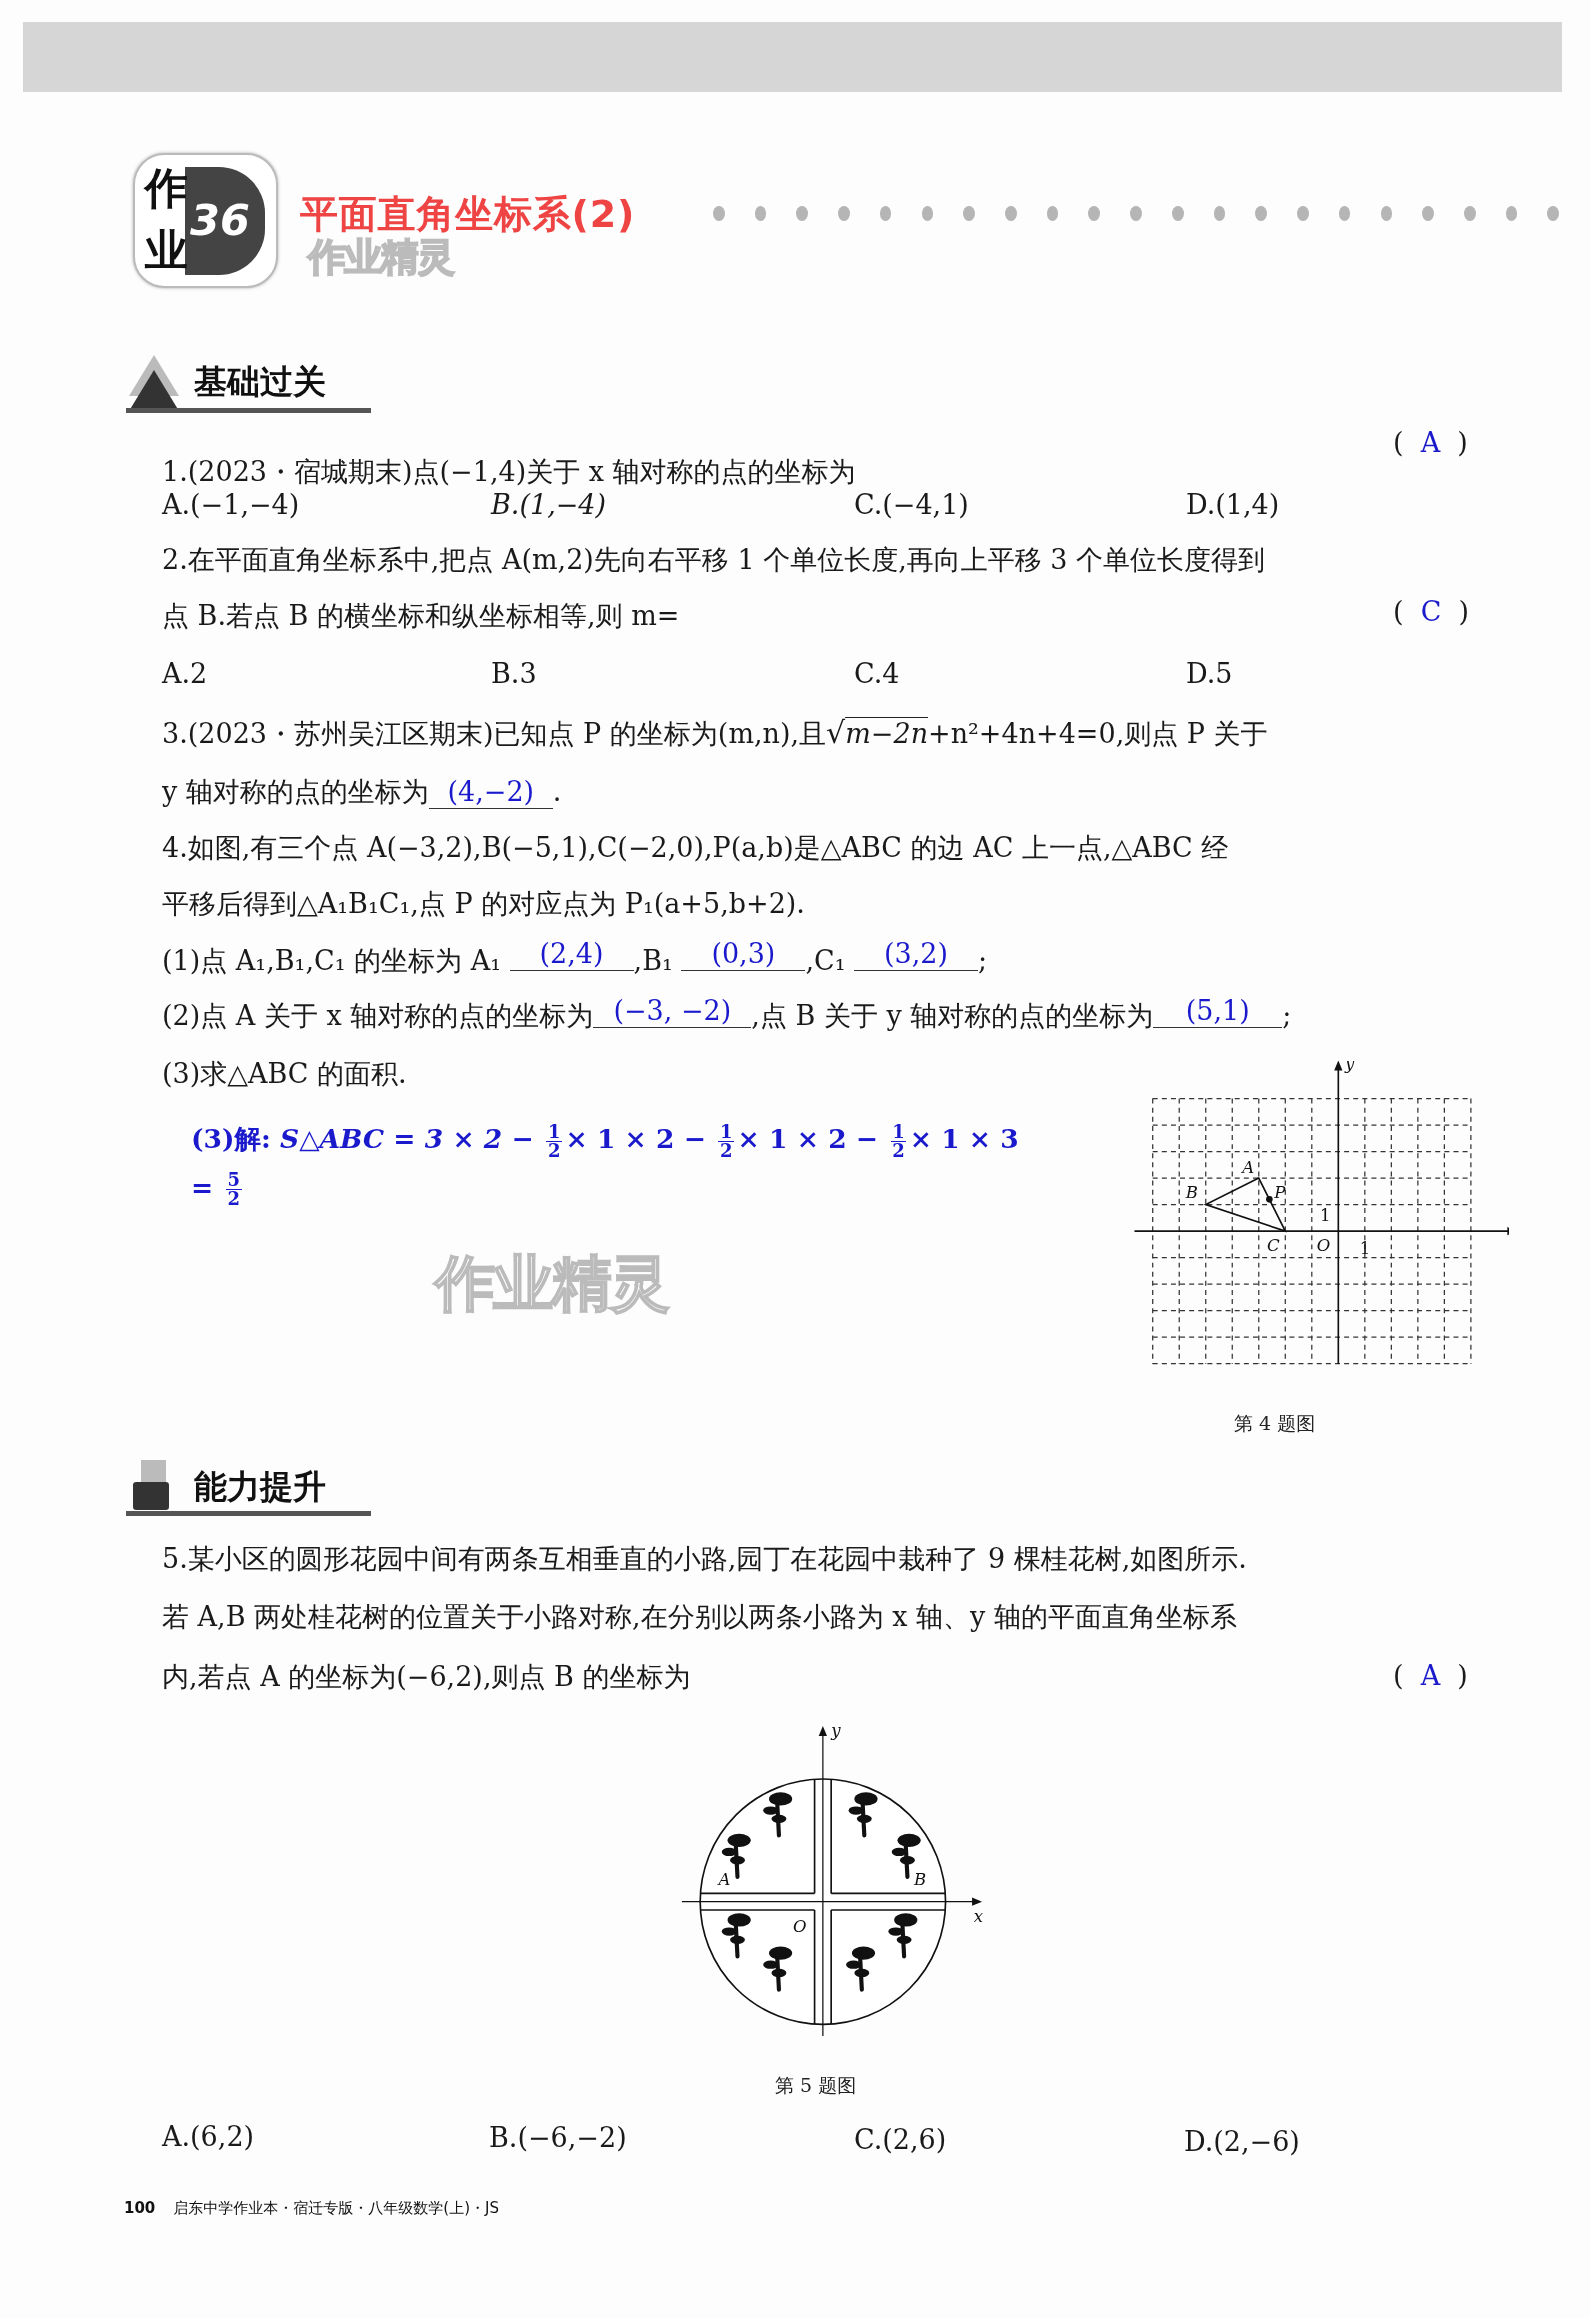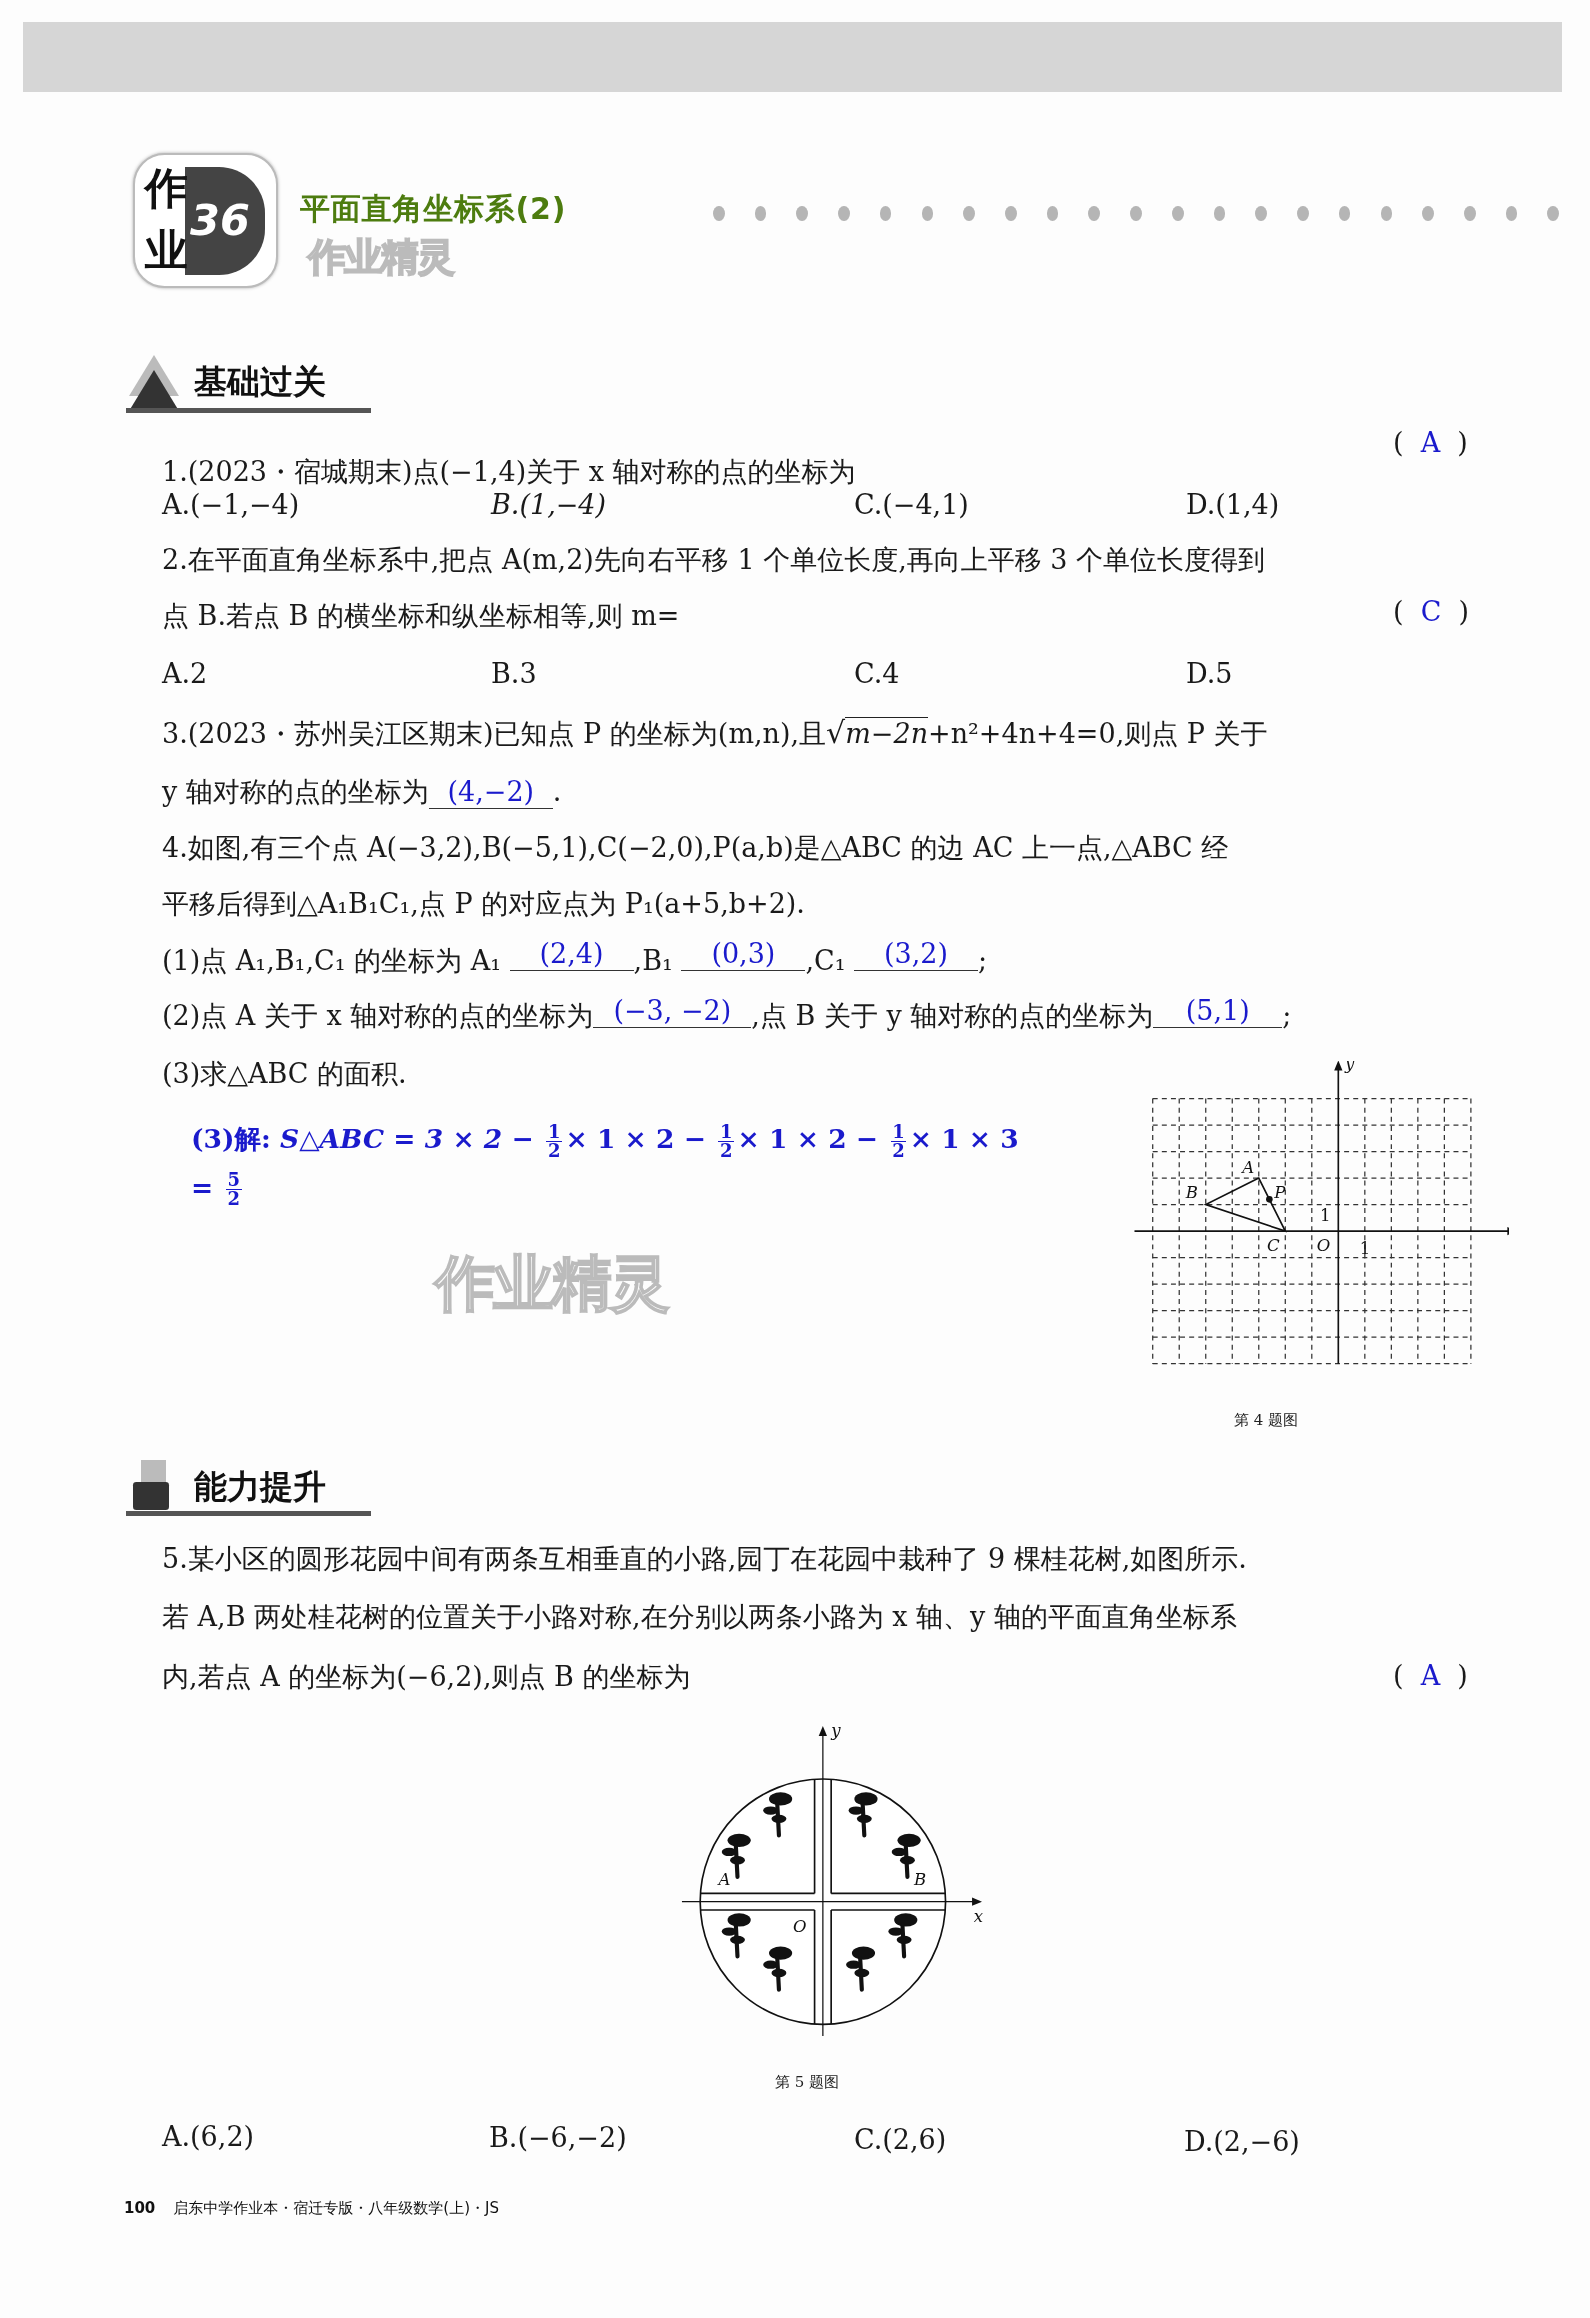--- a/index.html
+++ b/index.html
@@ -3,35 +3,35 @@
 <meta charset="utf-8">
 <style>
   html, body { margin:0; padding:0; }
   body { width:1591px; height:2319px; position:relative; background:#fdfdfd; font-family:"DejaVu Serif", serif; color:#1a1a1a; overflow:hidden; }
   .abs { position:absolute; }
   .band { left:23px; top:21.6px; width:1539px; height:70px; background:#d6d6d6; }
   .badge { left:133px; top:153px; width:141px; height:131px; border:2.5px solid #bbb; border-radius:31.5px; background:#fff; box-shadow:0 0 3.3px #aaa; overflow:hidden; }
   .badge .dark { position:absolute; left:50px; top:11.6px; width:80px; height:108px; background:#444; border-radius:0 46px 46px 0; }
   .badge .zuo { position:absolute; left:8.3px; top:8.3px; font-family:"DejaVu Sans", sans-serif; font-weight:bold; font-size:43px; line-height:50px; color:#111; width:46px; text-align:center; }
   .badge .num { position:absolute; left:55px; top:40px; font-family:"DejaVu Sans", sans-serif; font-weight:bold; font-style:italic; font-size:43px; color:#fff; }
-  .title { left:300px; top:189px; font-family:"DejaVu Sans", sans-serif; font-weight:bold; font-size:30px; color:#4d7c0f; letter-spacing:0.8px; }
+  .title { left:300px; top:189px; font-family:"DejaVu Sans", sans-serif; font-weight:bold; font-size:38px; color:#ef4444; letter-spacing:0.8px; }
   .dots { left:713px; top:206px; width:846px; height:16.6px; display:flex; justify-content:space-between; }
   .dots span { width:11.6px; height:15px; border-radius:50%; background:#b5b5b5; display:block; }
   .wm { font-family:"DejaVu Sans", sans-serif; font-weight:bold; color:transparent; -webkit-text-stroke:1.7px #bbb; letter-spacing:-1.7px; }
   .sec { font-family:"DejaVu Sans", sans-serif; font-weight:bold; font-size:33px; color:#111; }
   .sec-line { height:5px; background:#555; }
   .tri { width:0; height:0; border-left:25px solid transparent; border-right:25px solid transparent; }
   .q { font-size:27px; line-height:33px; white-space:nowrap; color:#1a1a1a; }
   .ans { color:#1a1acc; font-family:"DejaVu Serif", serif; }
   .blank { display:inline-block; border-bottom:1.7px solid #333; text-align:center; color:#1a1acc; }
   .sol { color:#1a1acc; font-size:26.5px; font-weight:bold; white-space:nowrap; }
   .frac { display:inline-block; vertical-align:middle; text-align:center; font-size:18px; line-height:18px; margin:0 3.3px; }
   .frac .n { display:block; border-bottom:1.7px solid #1a1acc; padding:0 1.7px; }
   .frac .d { display:block; }
-  .cap { font-size:15px; color:#222; }
+  .cap { font-size:19px; color:#222; }
   .footer { font-family:"DejaVu Sans", sans-serif; font-size:15px; color:#111; }
   .footer b { font-weight:bold; margin-right:18px; }
 </style>
 </head>
 <body>
 
 <div class="abs band"></div>
 
 <div class="abs badge">
   <div class="dark"></div>

